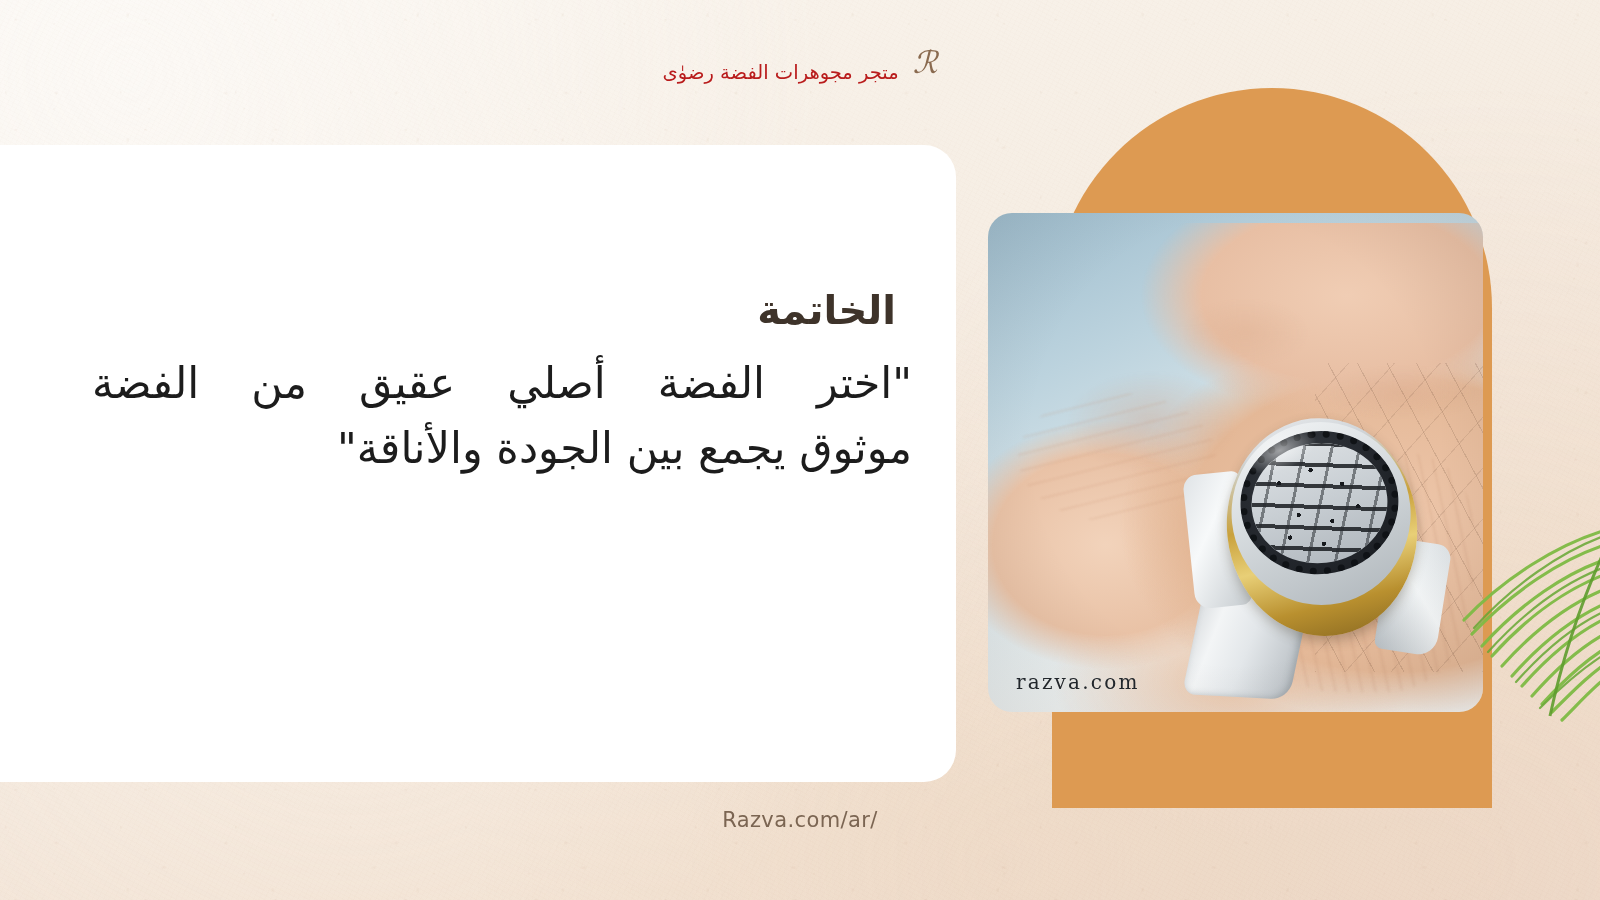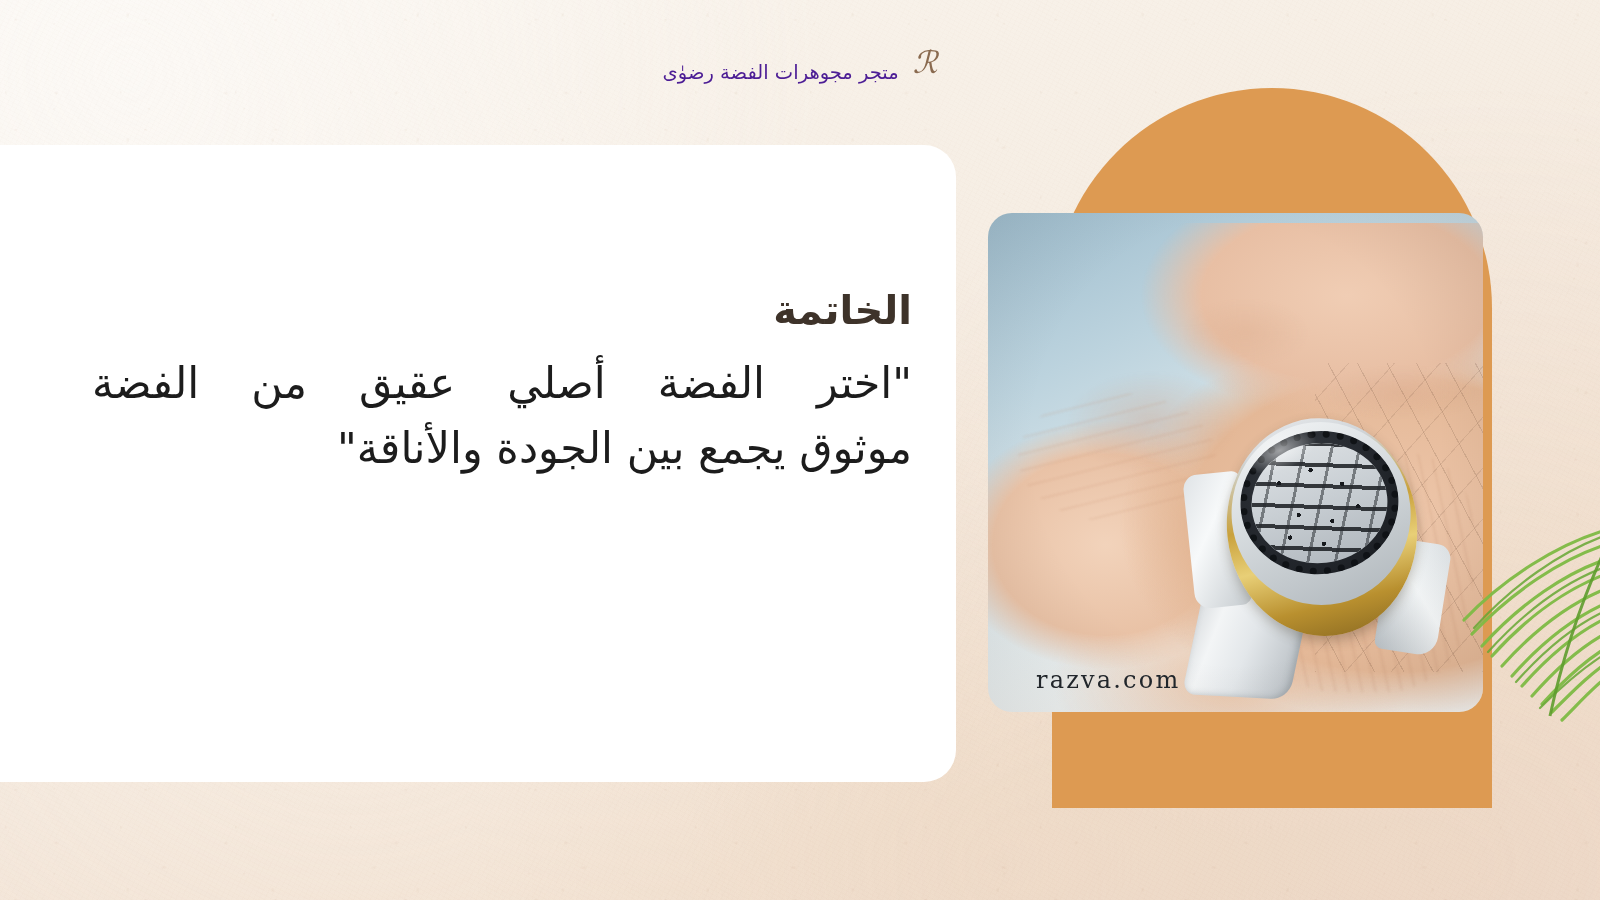--- a/index.html
+++ b/index.html
@@ -88,21 +88,21 @@
   .brand-mark {
     font-family: "DejaVu Serif", "Liberation Serif", serif;
     font-style: italic;
     font-size: 31px;
     color: #8a6a4f;
     line-height: 1;
     transform: translateY(-2px);
   }
   .brand-name {
     font-size: 19.5px;
-    color: #4c1d95;
+    color: #b91c1c;
     letter-spacing: .2px;
     white-space: nowrap;
     margin-top: 16px;
   }
 
   
   .arch {
     position: absolute;
     left: 1052px;
     top: 88px;
@@ -128,21 +128,21 @@
     top: 142px;
     width: 820px;
     direction: rtl;
     text-align: right;
   }
   .eyebrow {
     font-size: 40px;
     font-weight: bold;
     color: #3e332a;
     letter-spacing: 0px;
-    margin: 0 0 18px 0;
+    margin: 0 16px 18px 0;
     line-height: 1.15;
   }
   .body-line {
     font-size: 43px;
     color: #1c1c1c;
     line-height: 1.52;
     margin: 0;
     white-space: nowrap;
   }
   .body-line.justified {
@@ -344,25 +344,24 @@
     border-radius: 50%;
     background: radial-gradient(ellipse, rgba(255,255,255,.55) 0%, rgba(255,255,255,0) 72%);
     transform: rotate(-16deg);
   }
 
   .photo-watermark {
     position: absolute;
     left: 28px;
     bottom: 18px;
     font-family: "DejaVu Serif", "Liberation Serif", serif;
-    font-size: 24px;
+    font-size: 20px;
     letter-spacing: 2.2px;
     color: #21262b;
     direction: ltr;
-    margin-left: 20px;
   }
   .photo-vignette {
     position: absolute;
     inset: 0;
     pointer-events: none;
     background: radial-gradient(ellipse at 50% 46%, rgba(0,0,0,0) 58%, rgba(60,50,42,.10) 100%);
   }
 
   
   .frond {
@@ -465,14 +464,15 @@
     </g>
     <g stroke="#67a834" stroke-width="2.2" stroke-linecap="round" fill="none" opacity="0.85">
       <path d="M196 84 C152 100 104 134 66 176"></path>
       <path d="M200 114 C160 128 118 158 80 200"></path>
       <path d="M204 156 C170 170 140 194 108 230"></path>
       <path d="M207 196 C182 210 158 230 132 256"></path>
     </g>
     <path d="M210 70 C186 118 160 180 142 264" stroke="#5e9c2e" stroke-width="3" fill="none" opacity="0.9"></path>
   </svg>
 
+  <div class="footer-url">Razva.com/ar/</div>
 
 </div>
 
 </body></html>

